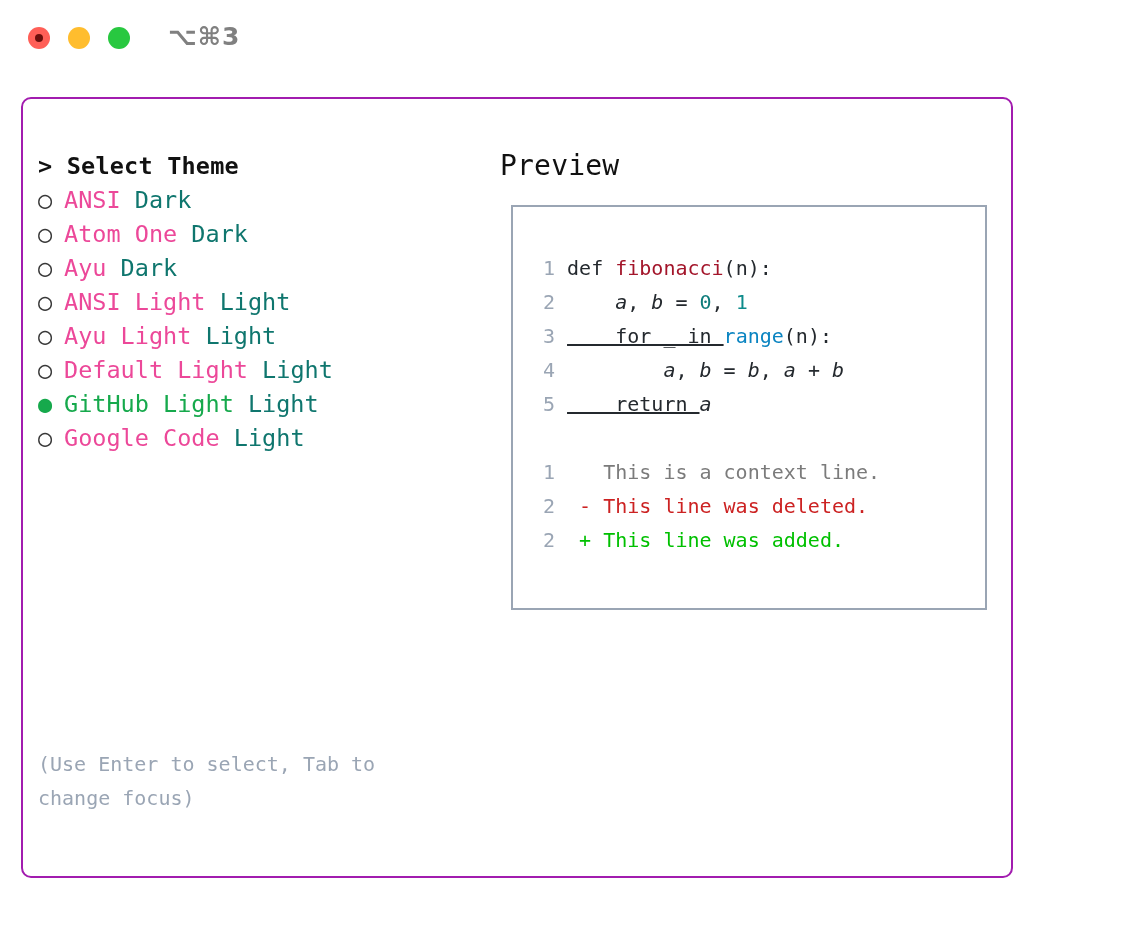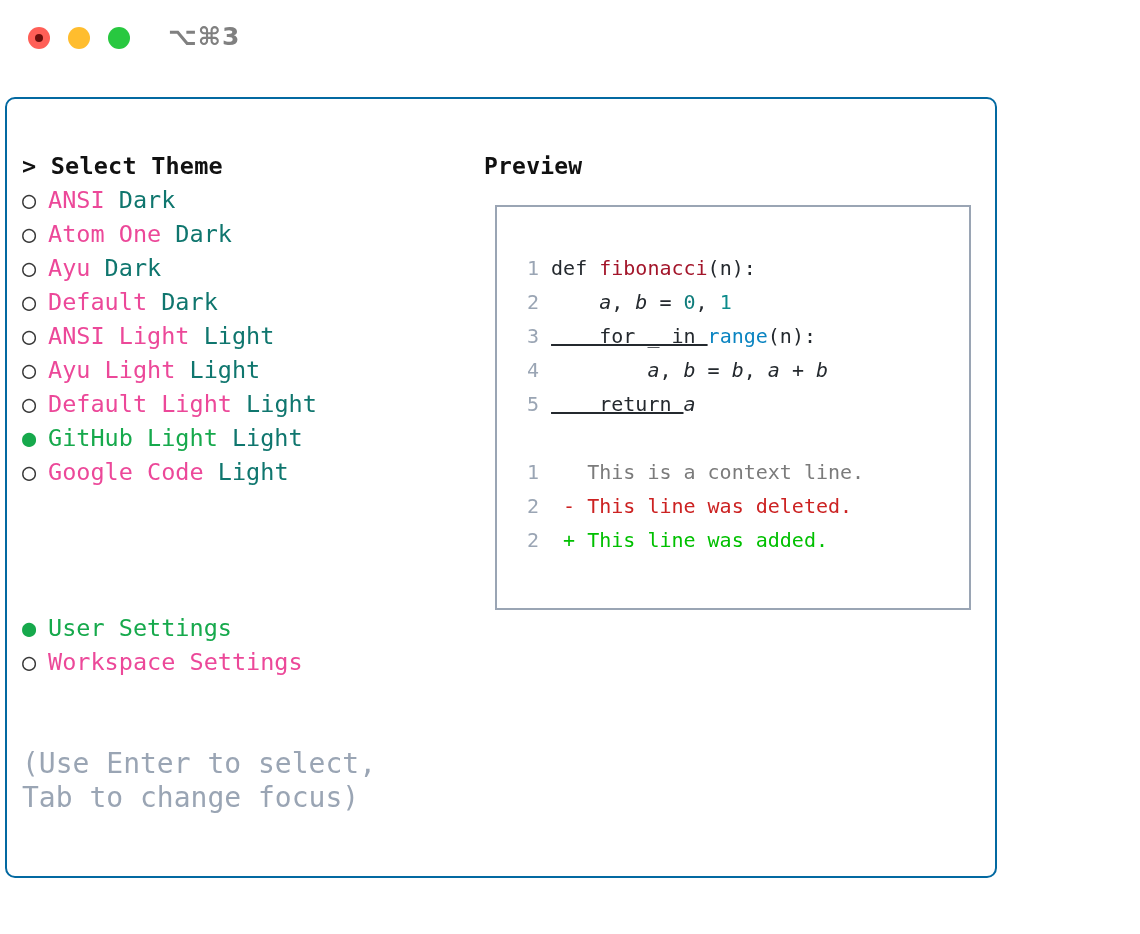--- a/index.html
+++ b/index.html
@@ -69,25 +69,25 @@
     font-size: 25px;
     font-weight: 700;
     color: #808080;
     letter-spacing: 1px;
     white-space: pre;
   }
 
   
   #content-panel {
     position: absolute;
-    left: 5px;
+    left: 21px;
     top: 97px;
     width: 992px;
     height: 781px;
-    border: 2px solid #0369a1;
+    border: 2px solid #a21caf;
     border-radius: 10px;
     box-sizing: border-box;
     background: #ffffff;
   }
 
   
   #theme-column {
     position: absolute;
     left: 15px;
     top: 50px;
@@ -130,36 +130,36 @@
   .apply-header {
     padding-left: 26px;
     color: #1b1b1b;
   }
 
   #hint-text {
     position: absolute;
     left: 15px;
     top: 648px;
     width: 420px;
-    font-size: 28px;
+    font-size: 20px;
     line-height: 34px;
     color: #9aa5b4;
   }
 
   
   #preview-column {
     position: absolute;
     left: 477px;
     top: 50px;
     width: 500px;
   }
   #preview-title {
-    font-size: 23px;
-    line-height: 34px;
-    font-weight: 700;
+    font-size: 28px;
+    line-height: 34px;
+    font-weight: 400;
     color: #111111;
     letter-spacing: 0.2px;
   }
 
   #preview-box {
     position: absolute;
     left: 488px;
     top: 106px;
     width: 476px;
     height: 405px;
@@ -214,34 +214,29 @@
   </div>
 
   <div id="content-panel">
 
     <div id="theme-column">
       <div class="row list-header">&gt; Select Theme</div>
       <div id="theme-items">
           <div class="row"><span class="bullet bullet-empty">○</span><span class="item-label">ANSI</span><span class="item-tag"> Dark</span></div>
           <div class="row"><span class="bullet bullet-empty">○</span><span class="item-label">Atom One</span><span class="item-tag"> Dark</span></div>
           <div class="row"><span class="bullet bullet-empty">○</span><span class="item-label">Ayu</span><span class="item-tag"> Dark</span></div>
-          <div class="row"><span class="bullet bullet-empty">○</span><span class="item-label">Default</span><span class="item-tag"> Dark</span></div>
           <div class="row"><span class="bullet bullet-empty">○</span><span class="item-label">ANSI Light</span><span class="item-tag"> Light</span></div>
           <div class="row"><span class="bullet bullet-empty">○</span><span class="item-label">Ayu Light</span><span class="item-tag"> Light</span></div>
           <div class="row"><span class="bullet bullet-empty">○</span><span class="item-label">Default Light</span><span class="item-tag"> Light</span></div>
           <div class="row"><span class="bullet bullet-filled">●</span><span class="item-label selected">GitHub Light</span><span class="item-tag"> Light</span></div>
           <div class="row"><span class="bullet bullet-empty">○</span><span class="item-label">Google Code</span><span class="item-tag"> Light</span></div>
         </div>
     </div>
 
     <div id="apply-section">
-      <div id="apply-items">
-          <div class="row"><span class="bullet bullet-filled">●</span><span class="item-label selected">User Settings</span></div>
-          <div class="row"><span class="bullet bullet-empty">○</span><span class="item-label">Workspace Settings</span></div>
-        </div>
     </div>
 
     <div id="hint-text">(Use Enter to select, Tab to change focus)</div>
 
     <div id="preview-column">
       <div id="preview-title">Preview</div>
     </div>
 
     <div id="preview-box">
       <div id="code-area"><div class="code-line"><span class="lineno">1</span><span class="code-text"> </span><span class="tok-def">def </span><span class="tok-fn">fibonacci</span><span class="tok-def">(n):</span></div><div class="code-line"><span class="lineno">2</span><span class="code-text"> </span><span class="tok-def">    </span><span class="tok-var">a</span><span class="tok-def">, </span><span class="tok-var">b</span><span class="tok-def"> = </span><span class="tok-num">0</span><span class="tok-def">, </span><span class="tok-num2">1</span></div><div class="code-line"><span class="lineno">3</span><span class="code-text"> </span><span class="tok-kw">    for _ in </span><span class="tok-call">range</span><span class="tok-def">(n):</span></div><div class="code-line"><span class="lineno">4</span><span class="code-text"> </span><span class="tok-def">        </span><span class="tok-var">a</span><span class="tok-def">, </span><span class="tok-var">b</span><span class="tok-def"> = </span><span class="tok-var">b</span><span class="tok-def">, </span><span class="tok-var">a</span><span class="tok-def"> + </span><span class="tok-var">b</span></div><div class="code-line"><span class="lineno">5</span><span class="code-text"> </span><span class="tok-kw">    return </span><span class="tok-var">a</span></div><div class="diff-gap"></div><div class="code-line"><span class="lineno">1</span><span class="diff-context">    </span><span class="diff-context">This is a context line.</span></div><div class="code-line"><span class="lineno">2</span><span class="diff-del">  - </span><span class="diff-del">This line was deleted.</span></div><div class="code-line"><span class="lineno">2</span><span class="diff-add">  + </span><span class="diff-add">This line was added.</span></div></div>

